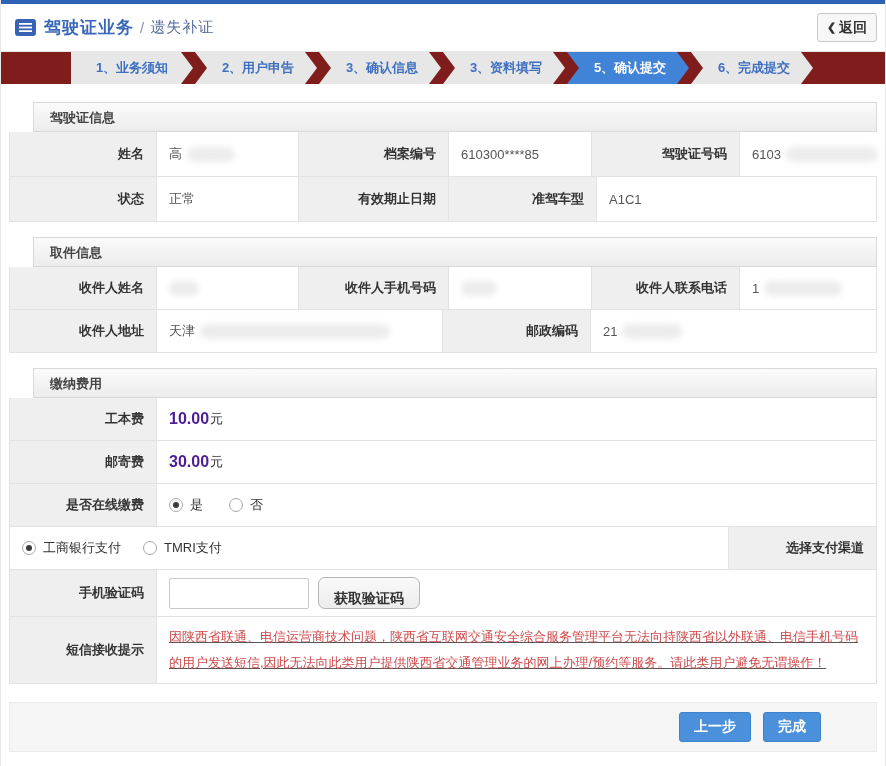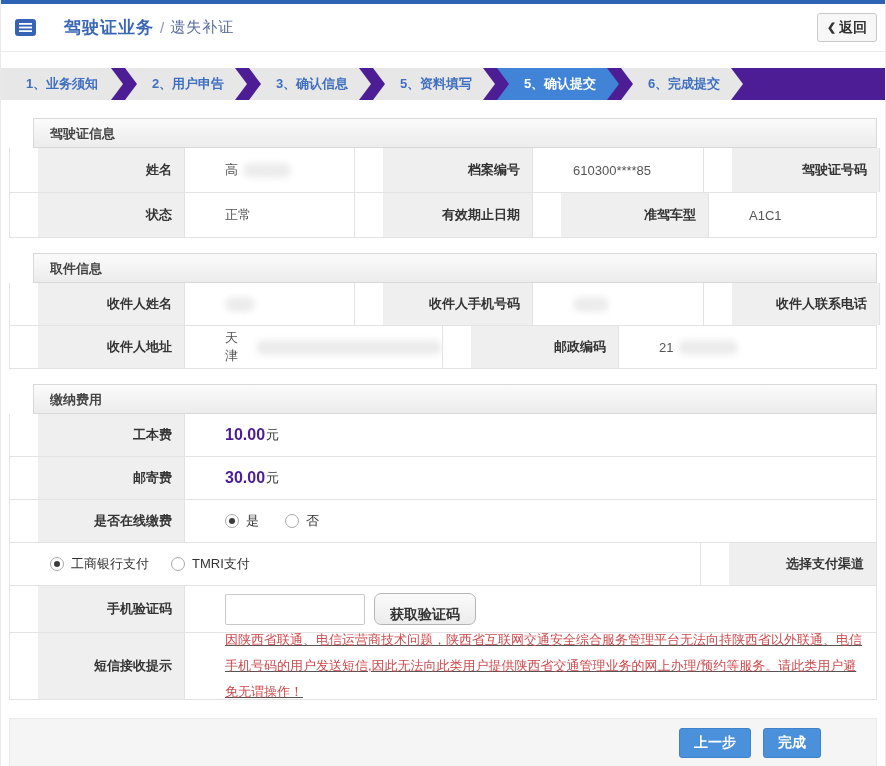--- a/index.html
+++ b/index.html
@@ -4,41 +4,41 @@
 <style>
   * { margin:0; padding:0; box-sizing:border-box; }
   html,body { background:#fff; }
   body { font-family:"Liberation Sans","DejaVu Sans",sans-serif; color:#333; }
   .page { position:relative; width:886px; height:766px; background:#fff; border-left:1px solid #e9e9e9; border-right:1px solid #e9e9e9; overflow:hidden; }
 
   
   .topbar { height:4px; background:#2c63b5; }
   .header { height:48px; display:flex; align-items:center; padding:0 8px 0 14px; border-bottom:1px solid #e9e9e9; background:#fff; }
   .form-icon { width:21px; height:17px; margin-right:8px; flex:0 0 auto; }
-  .title-main { font-size:17px; font-weight:bold; color:#3a67b8; letter-spacing:1px;margin-left:20px; }
+  .title-main { font-size:17px; font-weight:bold; color:#3a67b8; letter-spacing:1px; }
   .title-sep { font-size:15px; color:#8a93a8; margin:0 6px; }
   .title-sub { font-size:15px; color:#55699c; letter-spacing:1px; }
   .spacer { flex:1; }
   .back-btn { display:inline-flex; align-items:center; justify-content:center; min-width:60px; height:29px; background:#f7f7f7; border:1px solid #c9c9c9; border-radius:3px; font-size:14px; font-weight:bold; color:#333; cursor:pointer; }
   .back-btn .chev { font-size:11px; margin-right:3px; color:#333; }
 
   
-  .steps { margin-top:16px; height:32px; background:#4c1d95; display:flex; }
+  .steps { margin-top:0; height:32px; background:#7f1d1d; display:flex;justify-content:center; }
   .step { width:122px; height:32px; line-height:32px; text-align:center; font-size:13px; font-weight:bold; color:#3f6fc0; background:#e7e7e7; margin-right:2px; clip-path:polygon(0 0, calc(100% - 12px) 0, 100% 50%, calc(100% - 12px) 100%, 0 100%, 12px 50%); padding-left:4px; }
   .step.first { clip-path:polygon(0 0, calc(100% - 12px) 0, 100% 50%, calc(100% - 12px) 100%, 0 100%); padding-left:0; }
   .step.active { background:#4183d7; color:#fff; }
 
   
   .content { padding:18px 8px 0 8px; }
   .section { margin-bottom:15px; }
   .section-header { height:30px; line-height:29px; padding-left:16px; background:linear-gradient(#fbfbfb,#ececec); border:1px solid #d9d9d9; font-size:13px; font-weight:bold; color:#444;margin-left:24px; }
   .tbl { border:1px solid #e3e3e3; border-top:none; }
   .row { display:flex; border-top:1px solid #e3e3e3; }
   .row:first-child { border-top:none; }
-  .cell { display:flex; align-items:center; border-right:1px solid #e3e3e3;margin-left:28px; }
+  .cell { display:flex; align-items:center; border-right:1px solid #e3e3e3; }
   .cell:last-child { border-right:none; }
   .lab { background:#efefef; justify-content:flex-end; padding-right:12px; font-size:13px; font-weight:bold; color:#333; }
   .val { background:#fff; padding-left:12px; font-size:13px; color:#555; }
   .h44 { height:44px; } .h42 { height:42px; } .h46 { height:46px; } .h66 { height:66px; }
   .w-l1 { width:147px; flex:0 0 147px; } .w-v1 { width:142px; flex:0 0 142px; }
   .w-l2 { width:150px; flex:0 0 150px; } .w-v2 { width:143px; flex:0 0 143px;padding-left:12px; }
   .w-l3 { width:148px; flex:0 0 148px;text-align:center; } .w-v3 { flex:1; }
   .w-span { flex:1; }
 
   .smudge { display:inline-block; vertical-align:middle; height:15px; border-radius:8px; background:#ececec; filter:blur(3px); margin-left:5px; }
@@ -80,21 +80,21 @@
     <button class="back-btn">
       <span class="chev">❮</span>
       <span>返回</span>
     </button>
   </div>
 
   <div class="steps">
     <div class="step first">1、业务须知</div>
     <div class="step">2、用户申告</div>
     <div class="step">3、确认信息</div>
-    <div class="step">5、资料填写</div>
+    <div class="step">3、资料填写</div>
     <div class="step active">5、确认提交</div>
     <div class="step">6、完成提交</div>
   </div>
 
   <div class="content">
 
     <div class="section">
       <div class="section-header">驾驶证信息</div>
       <div class="tbl">
         <div class="row">

